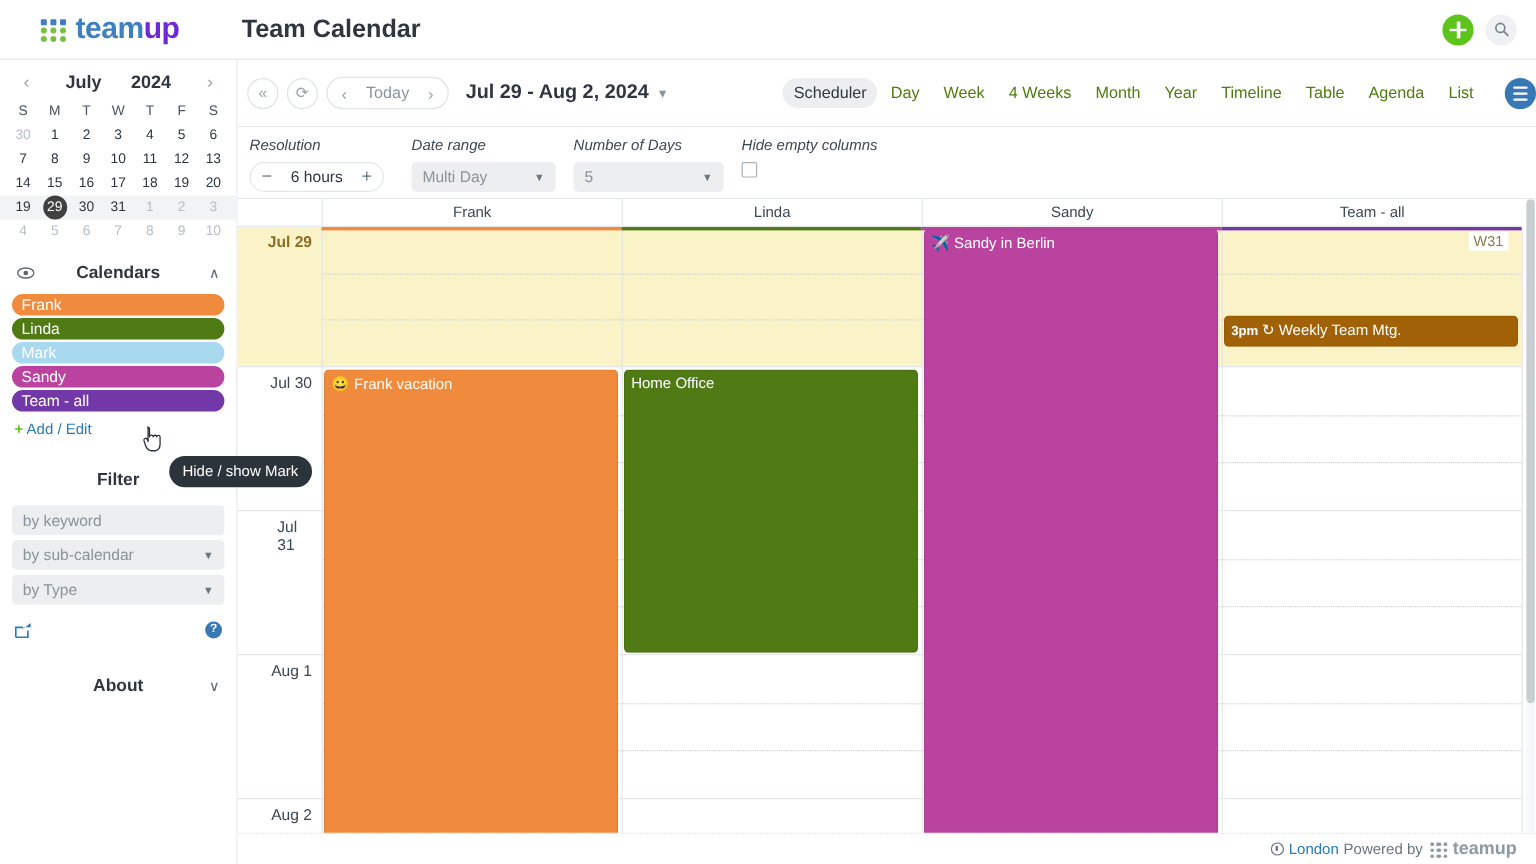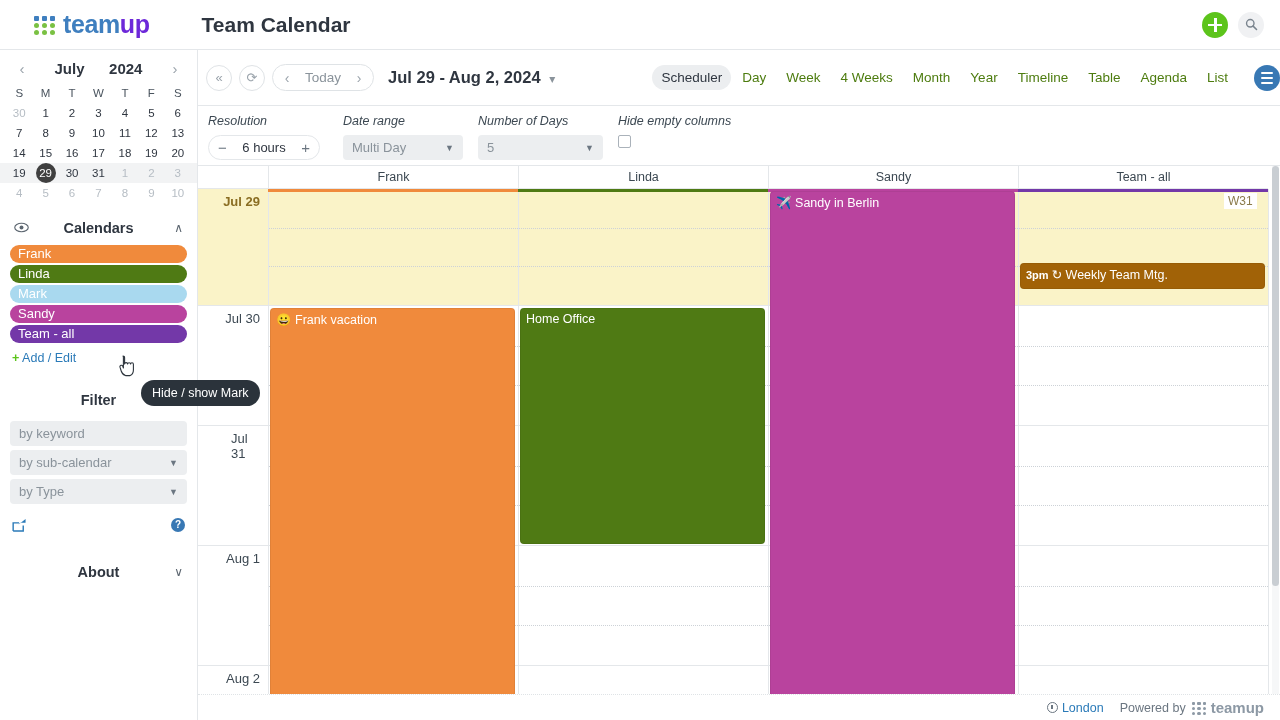--- a/index.html
+++ b/index.html
@@ -241,21 +241,21 @@
     padding-right: 16px; font-size: 12.5px; color: #6b7681;
     border-top: 1px dotted #dfe3e6; background: #fff;
   }
   .footer .clk {
     width: 11px; height: 11px; border: 1.4px solid #6b7681; border-radius: 50%;
     margin-right: 4px; position: relative;
   }
   .footer .clk::after {
     content: ""; position: absolute; left: 3.5px; top: 1.5px; width: 1.2px; height: 4px; background: #6b7681;
   }
-  .footer .city { color: #2a7ab8; cursor: pointer; margin-right: 16px; }
+  .footer .city { color: #2a7ab8; cursor: pointer; margin-right: 4px; }
   .footer .pw { margin-right: 6px; }
   .foot-logo { display: flex; align-items: center; }
   .foot-logo .dotgrid { width: 15px; height: 12px; gap: 1.5px; margin-right: 4px; }
   .foot-logo .dotgrid i { width: 3.5px; height: 3.5px; }
   .foot-logo .dotgrid i:nth-child(-n+3) { background: #8d99a5; }
   .foot-logo .dotgrid i:nth-child(n+4) { background: #8d99a5; }
   .foot-logo .ft { font-size: 15px; font-weight: bold; color: #8d99a5; }
 </style>
 </head>
 <body>

